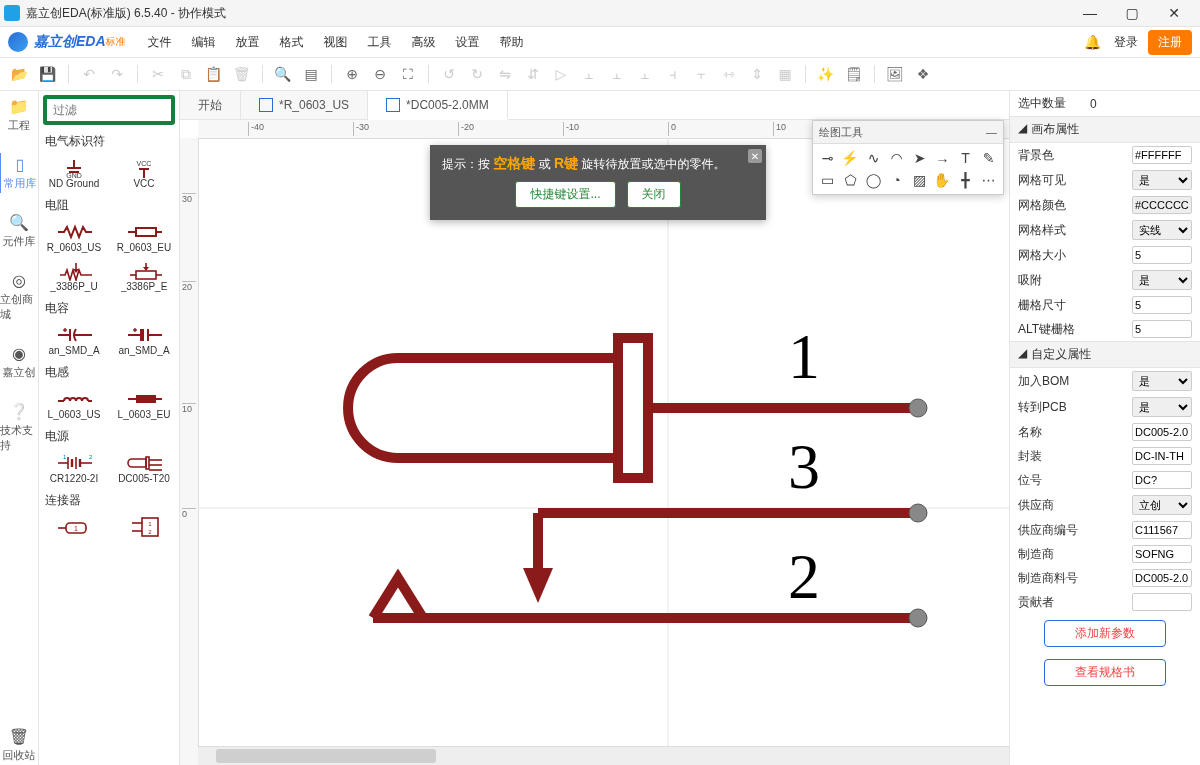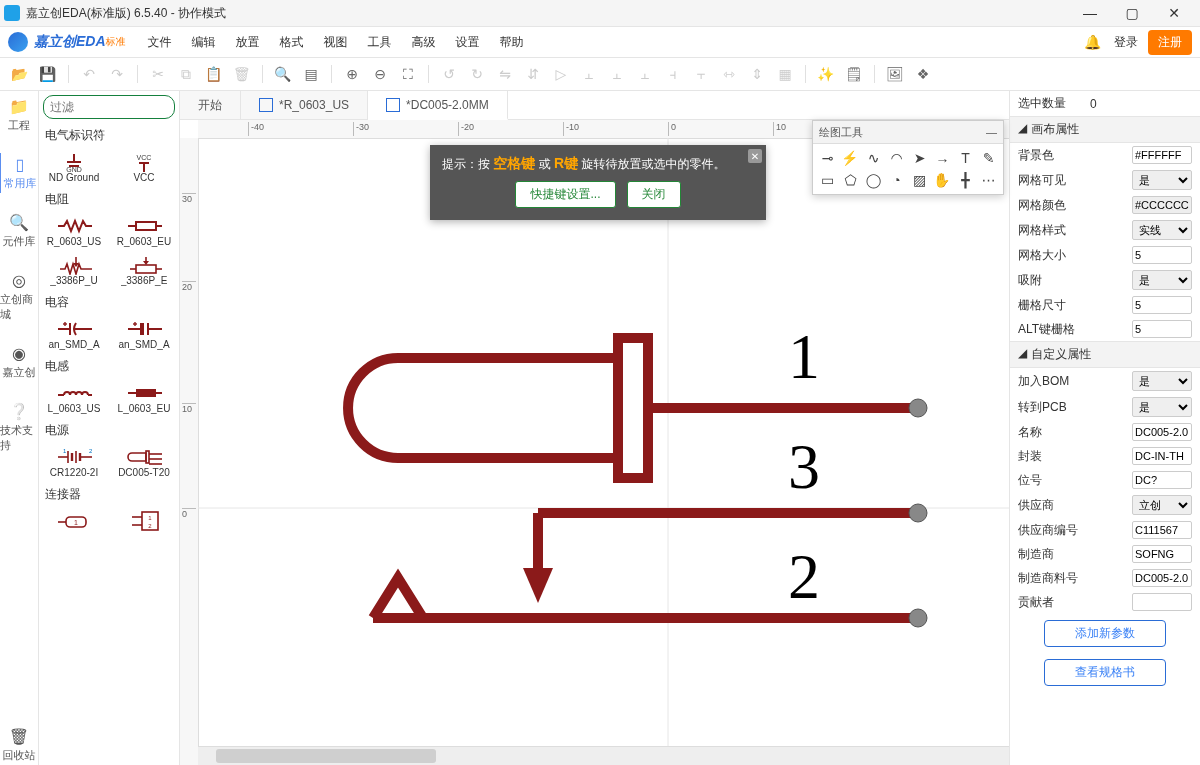--- a/index.html
+++ b/index.html
@@ -33,21 +33,21 @@
   .main { flex:1; display:flex; min-height:0; }
 
   
   .left-dock { width:38px; border-right:1px solid #e5e5e5; display:flex; flex-direction:column; align-items:center; padding-top:4px; gap:18px; }
   .left-dock .dock-item { display:flex; flex-direction:column; align-items:center; gap:2px; color:#555; font-size:11px; width:100%; padding:2px 0;}
   .left-dock .dock-item.active { color:#5b8ef0; border-left:2px solid #5b8ef0; }
   .left-dock .dock-item .icon { font-size:16px; }
 
   .palette { width:140px; border-right:1px solid #e5e5e5; display:flex; flex-direction:column; }
   .palette .filter { padding:4px; }
-  .palette .filter input { width:100%; box-sizing:border-box; padding:4px 6px; border:1px solid #15803d; border-radius:10px; font-size:12px; }
+  .palette .filter input { width:100%; box-sizing:border-box; padding:4px 6px; border:4px solid #15803d; border-radius:3px; font-size:12px; }
   .palette .cat-title { padding:4px 6px; font-size:12px; color:#333; background:#fff; }
   .palette .row { display:flex; }
   .palette .cell { width:50%; display:flex; flex-direction:column; align-items:center; justify-content:center; padding:4px 0; overflow:hidden; }
   .palette .cell .img { width:36px; height:20px; display:flex; align-items:center; justify-content:center; }
   .palette .cell .lbl { font-size:10px; color:#333; white-space:nowrap; max-width:64px; overflow:hidden; }
   .palette .cell svg { display:block; }
 
   
   .canvas-col { flex:1; display:flex; flex-direction:column; min-width:0; position:relative; }
   .tabs { height:28px; display:flex; border-bottom:1px solid #e5e5e5; align-items:stretch; }
@@ -82,21 +82,21 @@
 
   
   .right-panel { width:190px; border-left:1px solid #e5e5e5; display:flex; flex-direction:column; overflow-y:auto; background:#fff; }
   .right-panel .sec-title { background:#f3f3f3; border-bottom:1px solid #e5e5e5; border-top:1px solid #e5e5e5; padding:4px 8px; font-size:12px; color:#333; }
   .right-panel .sec-title .tri { display:inline-block; margin-right:4px; transform:translateY(-1px); }
   .stat { display:flex; align-items:center; padding:4px 8px; }
   .stat .val { margin-left:24px; }
   .prop { display:flex; align-items:center; justify-content:space-between; padding:3px 8px; gap:6px; }
   .prop .lbl { flex:1; font-size:12px; color:#333; white-space:nowrap; overflow:hidden; }
   .prop input, .prop select { width:60px; font-size:11px; padding:2px 2px; border:1px solid #ccc; border-radius:2px; box-sizing:border-box; }
-  .action-btn { margin:6px auto; width:120px; text-align:center; padding:4px 0; border:1px solid #2a6cd6; color:#3b82f6; border-radius:4px; font-size:12px; display:block; }
+  .action-btn { margin:6px auto; width:120px; text-align:center; padding:4px 0; border:1px solid #2a6cd6; color:#ef4444; border-radius:4px; font-size:12px; display:block; }
 
   .pin-dot { fill:#888; stroke:#555; stroke-width:1; }
 </style>
 </head>
 <body>
 
 <div class="app">
 
   <div class="titlebar">
     <div class="app-ico"></div>

